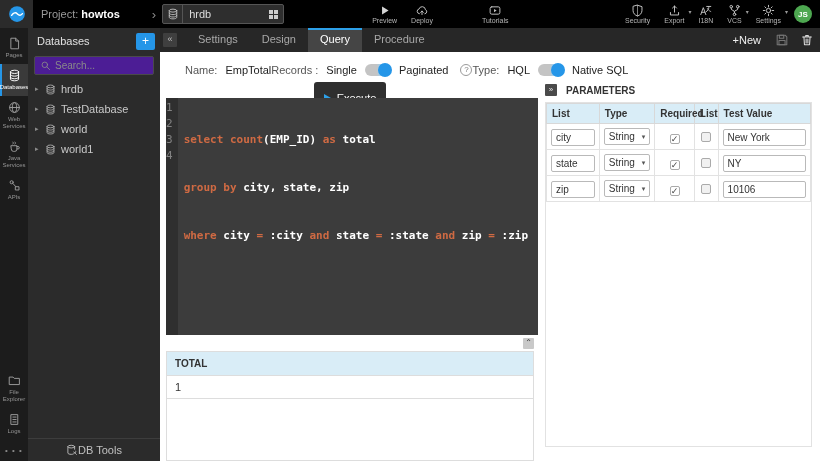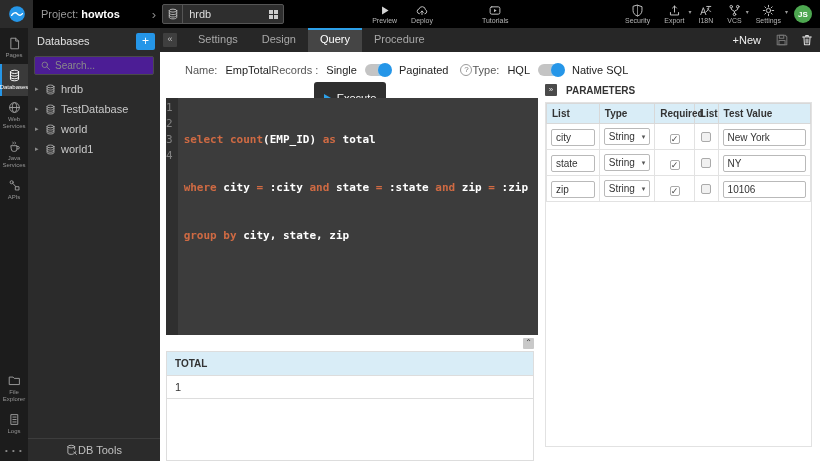--- a/index.html
+++ b/index.html
@@ -392,22 +392,22 @@
 
             <div class="editor">
               <div class="gutter">
                 <div>1</div>
                 <div>2</div>
                 <div>3</div>
                 <div>4</div>
               </div>
               <div class="codearea">
                 <div><span class="k">select </span><span class="k">count</span><span class="p">(EMP_ID) </span><span class="k">as</span><span class="p"> total</span></div>
+                <div><span class="k">group by </span><span class="p">city, state, zip</span></div>
                 <div><span class="k">where</span><span class="p"> city </span><span class="k">= </span><span class="p">:city </span><span class="k">and</span><span class="p"> state </span><span class="k">= </span><span class="p">:state </span><span class="k">and</span><span class="p"> zip </span><span class="k">= </span><span class="p">:zip</span></div>
-                <div><span class="k">group by </span><span class="p">city, state, zip</span></div>
               </div>
             </div>
 
             <div class="collapse-row">
               <span class="collapse-up">⌃</span>
             </div>
 
             <div class="result">
               <div class="result-head">TOTAL</div>
               <div class="result-cell">1</div>

